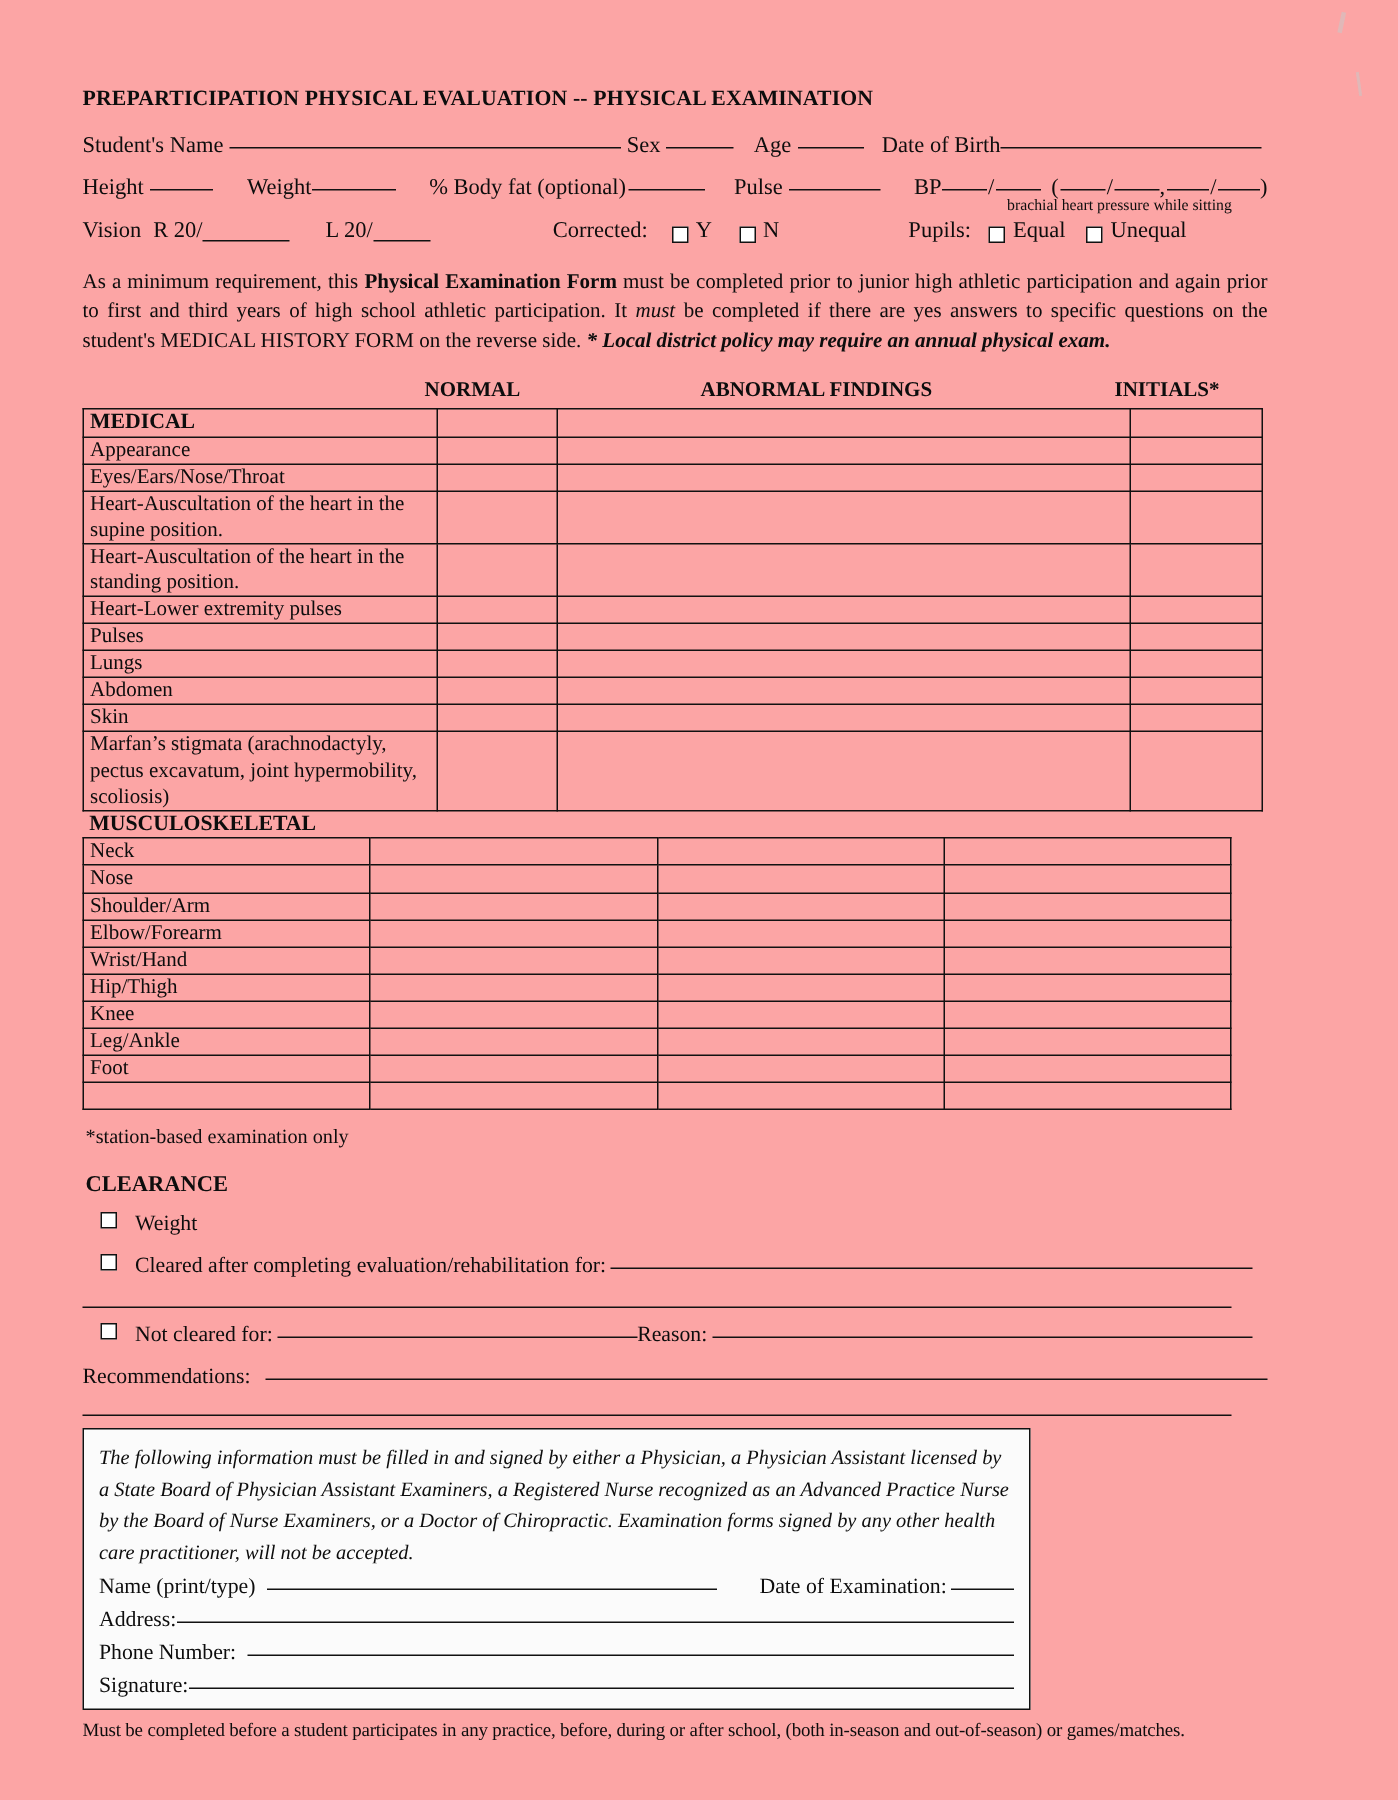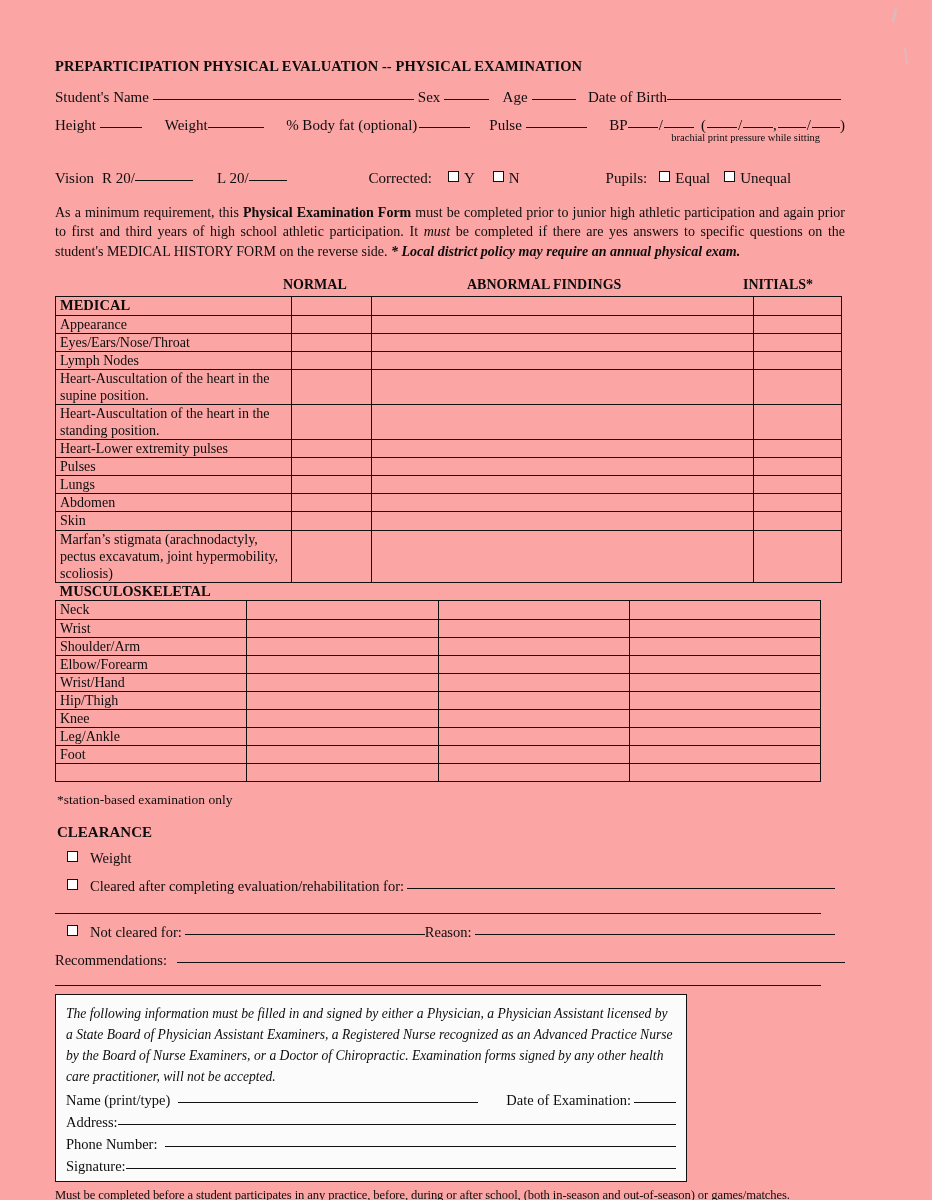--- a/index.html
+++ b/index.html
@@ -248,25 +248,25 @@
       <span class="rule" style="width:66px; margin-left:0;"></span>
       <span class="gap" style="width:22px;"></span>
       <span class="lbl">% Body fat (optional)</span>
       <span class="rule" style="width:60px; margin-left:2px;"></span>
       <span class="gap" style="width:18px;"></span>
       <span class="lbl">Pulse</span>
       <span class="rule" style="width:72px;"></span>
       <span class="gap" style="width:22px;"></span>
       <span class="bp-wrap">
         <span class="lbl">BP</span><span class="rule" style="width:30px; margin:0 1px 0 0;"></span><span>/</span><span class="rule" style="width:30px; margin:0 0 0 1px;"></span><span class="gap" style="width:7px;"></span><span>(</span><span class="rule" style="width:30px; margin:0 1px;"></span><span>/</span><span class="rule" style="width:30px; margin:0 0 0 1px;"></span><span>,</span><span class="rule" style="width:28px; margin:0 1px;"></span><span>/</span><span class="rule" style="width:28px; margin:0 0 0 1px;"></span><span>)</span>
-        <span class="bp-note">brachial print pressure while sitting</span>
+        <span class="bp-note">brachial heart pressure while sitting</span>
       </span>
     </div>
 
-    <div class="fieldrow" style="margin-top:36px; margin-bottom:8px;">
+    <div class="fieldrow" style="margin-top:12px; margin-bottom:8px;align-items:flex-end;">
       <span class="lbl">Vision</span>
       <span class="gap" style="width:8px;"></span>
       <span class="lbl">R 20/</span>
       <span class="rule" style="width:58px; margin-left:0;"></span>
       <span class="gap" style="width:20px;"></span>
       <span class="lbl">L 20/</span>
       <span class="rule" style="width:38px; margin-left:0;"></span>
       <span class="gap" style="width:78px;"></span>
       <span class="lbl">Corrected:</span>
       <span class="gap" style="width:16px;"></span>
@@ -307,26 +307,20 @@
             <td class="c-abnormal "></td>
             <td class="c-initials "></td>
           </tr>
           <tr>
             <td class="c-item ">Eyes/Ears/Nose/Throat</td>
             <td class="c-normal "></td>
             <td class="c-abnormal "></td>
             <td class="c-initials "></td>
           </tr>
           <tr>
-            <td class="c-item ">Lymph Nodes</td>
-            <td class="c-normal "></td>
-            <td class="c-abnormal "></td>
-            <td class="c-initials "></td>
-          </tr>
-          <tr>
             <td class="c-item tall2">Heart-Auscultation of the heart in the supine position.</td>
             <td class="c-normal tall2"></td>
             <td class="c-abnormal tall2"></td>
             <td class="c-initials tall2"></td>
           </tr>
           <tr>
             <td class="c-item tall2">Heart-Auscultation of the heart in the standing position.</td>
             <td class="c-normal tall2"></td>
             <td class="c-abnormal tall2"></td>
             <td class="c-initials tall2"></td>
@@ -375,21 +369,21 @@
           <tr>
             <td colspan="4" class="mskhead" style="border: none;">MUSCULOSKELETAL</td>
           </tr>
           <tr>
             <td class="c-item ">Neck</td>
             <td class="c-normal "></td>
             <td class="c-abnormal "></td>
             <td class="c-initials "></td>
           </tr>
           <tr>
-            <td class="c-item ">Wrist</td>
+            <td class="c-item ">Nose</td>
             <td class="c-normal "></td>
             <td class="c-abnormal "></td>
             <td class="c-initials "></td>
           </tr>
           <tr>
             <td class="c-item ">Shoulder/Arm</td>
             <td class="c-normal "></td>
             <td class="c-abnormal "></td>
             <td class="c-initials "></td>
           </tr>

